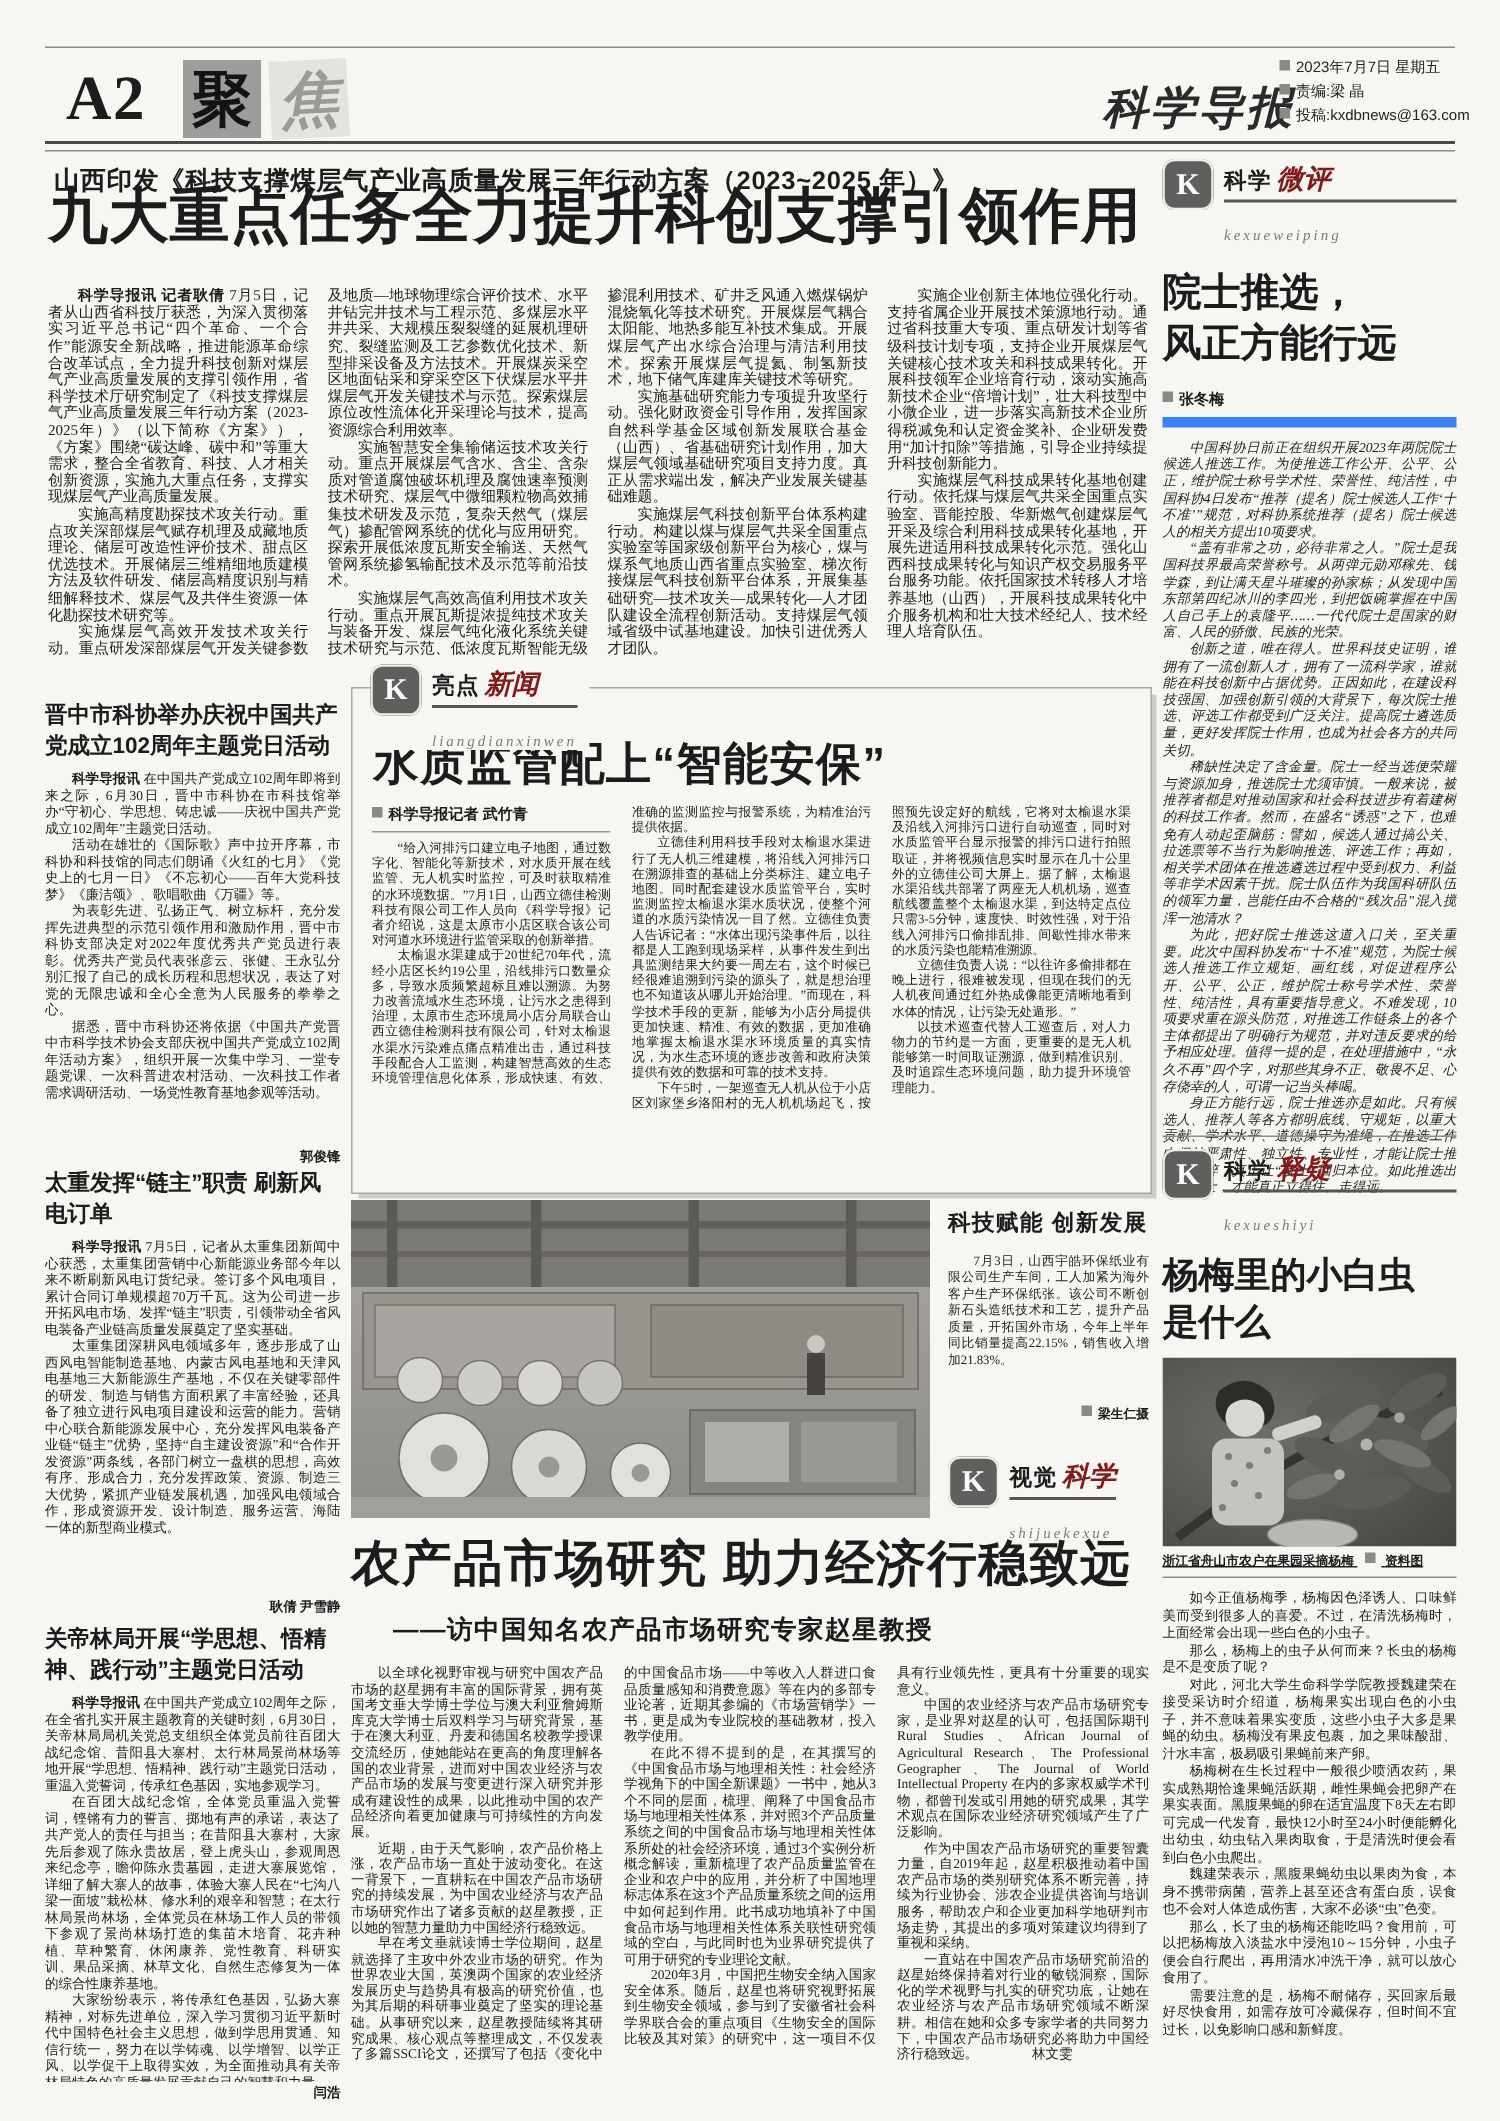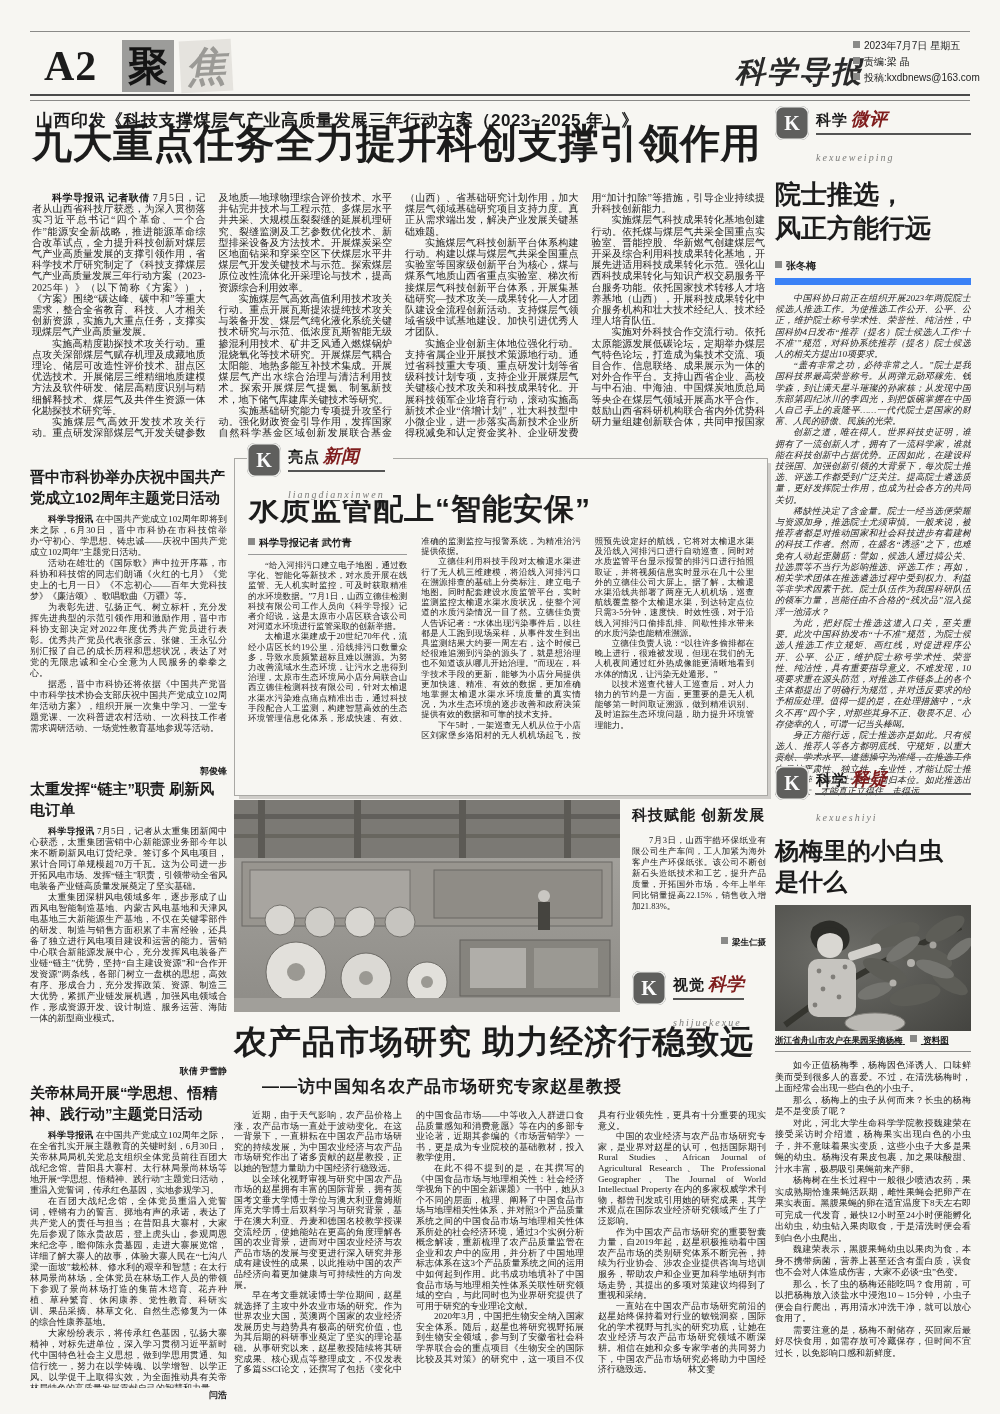--- a/index.html
+++ b/index.html
@@ -91,20 +91,21 @@
   <div class="hrule" style="left:30px;right:30px;top:94px;height:2px;"></div>
   <div class="hrule" style="left:30px;right:30px;top:100px;height:1px;background:#8a8a88;"></div>
 
   <div class="abs kicker" style="left:36px;top:109px;">山西印发《科技支撑煤层气产业高质量发展三年行动方案（2023~2025 年）》</div>
   <div class="abs headline" style="left:32px;top:116px;width:733px;">九大重点任务全力提升科创支撑引领作用</div>
 
   <div class="abs jtext main-body" style="left:32px;top:192px;width:733px;height:256px;">
     <p class="body-p"><b>科学导报讯 记者耿倩 </b><span>7月5日，记者从山西省科技厅获悉，为深入贯彻落实习近平总书记“四个革命、一个合作”能源安全新战略，推进能源革命综合改革试点，全力提升科技创新对煤层气产业高质量发展的支撑引领作用，省科学技术厅研究制定了《科技支撑煤层气产业高质量发展三年行动方案（2023-2025年）》（以下简称《方案》），《方案》围绕“碳达峰、碳中和”等重大需求，整合全省教育、科技、人才相关创新资源，实施九大重点任务，支撑实现煤层气产业高质量发展。</span></p>
   <p class="body-p">实施高精度勘探技术攻关行动。重点攻关深部煤层气赋存机理及成藏地质理论、储层可改造性评价技术、甜点区优选技术。开展储层三维精细地质建模方法及软件研发、储层高精度识别与精细解释技术、煤层气及共伴生资源一体化勘探技术研究等。</p>
       <p class="body-p">实施煤层气高效开发技术攻关行动。重点研发深部煤层气开发关键参数及地质—地球物理综合评价技术、水平井钻完井技术与工程示范、多煤层水平井共采、大规模压裂裂缝的延展机理研究、裂缝监测及工艺参数优化技术、新型排采设备及方法技术。开展煤炭采空区地面钻采和穿采空区下伏煤层水平井煤层气开发关键技术与示范。探索煤层原位改性流体化开采理论与技术，提高资源综合利用效率。</p>
+      <p class="body-p">实施智慧安全集输储运技术攻关行动。重点开展煤层气含水、含尘、含杂质对管道腐蚀破坏机理及腐蚀速率预测技术研究、煤层气中微细颗粒物高效捕集技术研发及示范，复杂天然气（煤层气）掺配管网系统的优化与应用研究。探索开展低浓度瓦斯安全输送、天然气管网系统掺氢输配技术及示范等前沿技术。</p>
       <p class="body-p">实施煤层气高效高值利用技术攻关行动。重点开展瓦斯提浓提纯技术攻关与装备开发、煤层气纯化液化系统关键技术研究与示范、低浓度瓦斯智能无级掺混利用技术、矿井乏风通入燃煤锅炉混烧氧化等技术研究。开展煤层气耦合太阳能、地热多能互补技术集成。开展煤层气产出水综合治理与清洁利用技术。探索开展煤层气提氦、制氢新技术，地下储气库建库关键技术等研究。</p>
       <p class="body-p">实施基础研究能力专项提升攻坚行动。强化财政资金引导作用，发挥国家自然科学基金区域创新发展联合基金（山西）、省基础研究计划作用，加大煤层气领域基础研究项目支持力度。真正从需求端出发，解决产业发展关键基础难题。</p>
       <p class="body-p">实施煤层气科技创新平台体系构建行动。构建以煤与煤层气共采全国重点实验室等国家级创新平台为核心，煤与煤系气地质山西省重点实验室、梯次衔接煤层气科技创新平台体系，开展集基础研究—技术攻关—成果转化—人才团队建设全流程创新活动。支持煤层气领域省级中试基地建设。加快引进优秀人才团队。</p>
       <p class="body-p">实施企业创新主体地位强化行动。支持省属企业开展技术策源地行动。通过省科技重大专项、重点研发计划等省级科技计划专项，支持企业开展煤层气关键核心技术攻关和科技成果转化。开展科技领军企业培育行动，滚动实施高新技术企业“倍增计划”，壮大科技型中小微企业，进一步落实高新技术企业所得税减免和认定资金奖补、企业研发费用“加计扣除”等措施，引导企业持续提升科技创新能力。</p>
       <p class="body-p">实施煤层气科技成果转化基地创建行动。依托煤与煤层气共采全国重点实验室、晋能控股、华新燃气创建煤层气开采及综合利用科技成果转化基地，开展先进适用科技成果转化示范。强化山西科技成果转化与知识产权交易服务平台服务功能。依托国家技术转移人才培养基地（山西），开展科技成果转化中介服务机构和壮大技术经纪人、技术经理人培育队伍。</p>
       <p class="body-p">实施对外科技合作交流行动。依托太原能源发展低碳论坛，定期举办煤层气特色论坛，打造成为集技术交流、项目合作、信息联络、成果展示为一体的对外合作平台。支持山西省企业、高校与中石油、中海油、中国煤炭地质总局等央企在煤层气领域开展高水平合作。鼓励山西省科研机构联合省内外优势科研力量组建创新联合体，共同申报国家科研项目，争取中央财政科技资金支持。</p>
     </div>
 
   <div class="abs" style="left:30px;top:466px;width:197px;">
     <div class="la-title">晋中市科协举办庆祝中国共产党成立102周年主题党日活动</div>
@@ -204,22 +205,22 @@
         <div class="tag-line"><span class="tag-main">视觉</span><span class="tag-script">科学</span></div>
         <div class="tag-pinyin">shijuekexue</div>
       </div>
     </div>
   </div>
 
   <div class="abs" style="left:234px;top:1020px;width:532px;">
     <div class="ba-title">农产品市场研究  助力经济行稳致远</div>
     <div class="ba-sub" style="margin:10px 0 0 28px;">——访中国知名农产品市场研究专家赵星教授</div>
     <div class="jtext ba-body" style="margin-top:12px;height:288px;">
+        <p class="body-p">以全球化视野审视与研究中国农产品市场的赵星拥有丰富的国际背景，拥有英国考文垂大学博士学位与澳大利亚詹姆斯库克大学博士后双料学习与研究背景，基于在澳大利亚、丹麦和德国名校教学授课交流经历，使她能站在更高的角度理解各国的农业背景，进而对中国农业经济与农产品市场的发展与变更进行深入研究并形成有建设性的成果，以此推动中国的农产品经济向着更加健康与可持续性的方向发展。</p>
         <p class="body-p">近期，由于天气影响，农产品价格上涨，农产品市场一直处于波动变化。在这一背景下，一直耕耘在中国农产品市场研究的持续发展，为中国农业经济与农产品市场研究作出了诸多贡献的赵星教授，正以她的智慧力量助力中国经济行稳致远。</p>
-        <p class="body-p">以全球化视野审视与研究中国农产品市场的赵星拥有丰富的国际背景，拥有英国考文垂大学博士学位与澳大利亚詹姆斯库克大学博士后双料学习与研究背景，基于在澳大利亚、丹麦和德国名校教学授课交流经历，使她能站在更高的角度理解各国的农业背景，进而对中国农业经济与农产品市场的发展与变更进行深入研究并形成有建设性的成果，以此推动中国的农产品经济向着更加健康与可持续性的方向发展。</p>
         <p class="body-p">早在考文垂就读博士学位期间，赵星就选择了主攻中外农业市场的研究。作为世界农业大国，英澳两个国家的农业经济发展历史与趋势具有极高的研究价值，也为其后期的科研事业奠定了坚实的理论基础。从事研究以来，赵星教授陆续将其研究成果、核心观点等整理成文，不仅发表了多篇SSCI论文，还撰写了包括《变化中的中国食品市场——中等收入人群进口食品质量感知和消费意愿》等在内的多部专业论著，近期其参编的《市场营销学》一书，更是成为专业院校的基础教材，投入教学使用。</p>
         <p class="body-p">在此不得不提到的是，在其撰写的《中国食品市场与地理相关性：社会经济学视角下的中国全新课题》一书中，她从3个不同的层面，梳理、阐释了中国食品市场与地理相关性体系，并对照3个产品质量系统之间的中国食品市场与地理相关性体系所处的社会经济环境，通过3个实例分析概念解读，重新梳理了农产品质量监管在企业和农户中的应用，并分析了中国地理标志体系在这3个产品质量系统之间的运用中如何起到作用。此书成功地填补了中国食品市场与地理相关性体系关联性研究领域的空白，与此同时也为业界研究提供了可用于研究的专业理论文献。</p>
         <p class="body-p">2020年3月，中国把生物安全纳入国家安全体系。随后，赵星也将研究视野拓展到生物安全领域，参与到了安徽省社会科学界联合会的重点项目《生物安全的国际比较及其对策》的研究中，这一项目不仅具有行业领先性，更具有十分重要的现实意义。</p>
         <p class="body-p">中国的农业经济与农产品市场研究专家，是业界对赵星的认可，包括国际期刊 Rural Studies、African Journal of Agricultural Research、The Professional Geographer、The Journal of World Intellectual Property 在内的多家权威学术刊物，都曾刊发或引用她的研究成果，其学术观点在国际农业经济研究领域产生了广泛影响。</p>
         <p class="body-p">作为中国农产品市场研究的重要智囊力量，自2019年起，赵星积极推动着中国农产品市场的类别研究体系不断完善，持续为行业协会、涉农企业提供咨询与培训服务，帮助农户和企业更加科学地研判市场走势，其提出的多项对策建议均得到了重视和采纳。</p>
         <p class="body-p">一直站在中国农产品市场研究前沿的赵星始终保持着对行业的敏锐洞察，国际化的学术视野与扎实的研究功底，让她在农业经济与农产品市场研究领域不断深耕。相信在她和众多专家学者的共同努力下，中国农产品市场研究必将助力中国经济行稳致远。　　　　林文雯</p>
       </div>
   </div>
 
   <div class="abs" style="left:775px;top:106px;width:196px;">

